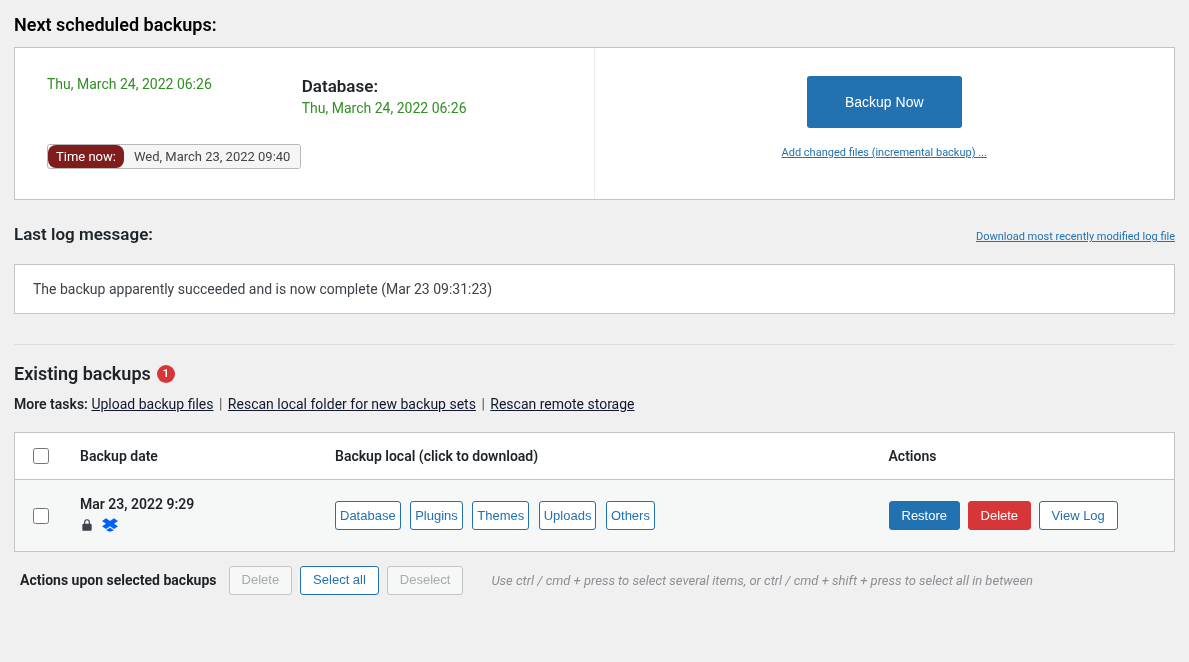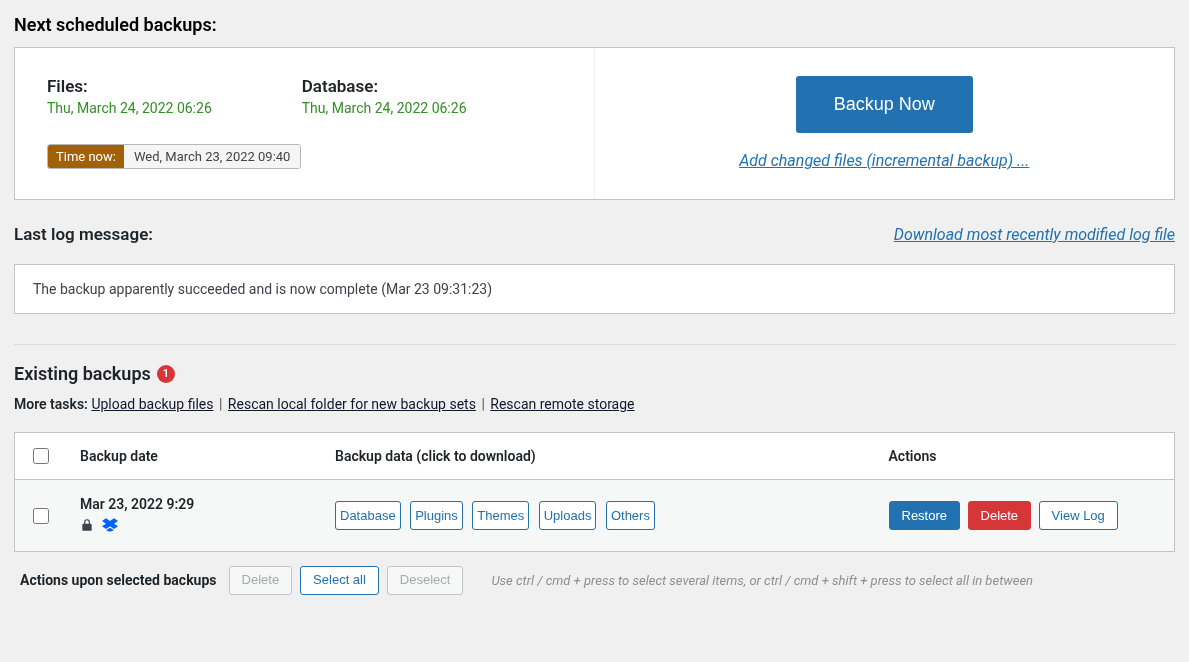--- a/index.html
+++ b/index.html
@@ -63,45 +63,45 @@
   .time-now-row {
     display: inline-flex;
     align-items: stretch;
     border: 1px solid #b8b8b8;
     border-radius: 3px;
     overflow: hidden;
     font-size: 13px;
     background: #fff;
   }
   .time-now-label {
-    background: #a16207;
+    background: #7f1d1d;
     color: #fff;
     padding: 4px 8px;
+    border-radius: 8px;
   }
   .time-now-value {
     background: #f5f5f5;
     color: #444;
     padding: 4px 10px;
   }
   .btn-primary-big {
     background: #2271b1;
     color: #fff;
-    font-size: 18px;
+    font-size: 14px;
     font-weight: 400;
     border: none;
     border-radius: 3px;
     padding: 18px 38px;
     cursor: pointer;
   }
   .link {
     color: #2271b1;
     text-decoration: underline;
     cursor: pointer;
-    font-size: 16px;
-    font-style: italic;
+    font-size: 11px;
   }
   .incremental-link {
     margin-top: 18px;
   }
   
   .log-header {
     display: flex;
     justify-content: space-between;
     align-items: baseline;
     margin-bottom: 10px;
@@ -243,21 +243,20 @@
 
 
 
 
 <h2>Next scheduled backups:</h2>
 
 <div class="panel schedule-panel">
   <div class="schedule-left">
     <div class="sched-cols">
       <div>
-        <div class="sched-title">Files:</div>
         <div class="sched-time">Thu, March 24, 2022 06:26</div>
       </div>
       <div>
         <div class="sched-title">Database:</div>
         <div class="sched-time">Thu, March 24, 2022 06:26</div>
       </div>
     </div>
     <span class="time-now-row">
       <span class="time-now-label">Time now:</span>
       <span class="time-now-value">Wed, March 23, 2022 09:40</span>
@@ -293,21 +292,21 @@
   <a>Rescan remote storage</a>
 </div>
 
 <table class="backups">
   <thead>
     <tr>
       <th class="cb">
         <input type="checkbox" style="">
       </th>
       <th class="th-date">Backup date</th>
-      <th>Backup data (click to download)</th>
+      <th>Backup local (click to download)</th>
       <th class="th-actions">Actions</th>
     </tr>
   </thead>
   <tbody>
     <tr>
       <td class="cb">
         <input type="checkbox" style="">
       </td>
       <td class="date-cell">
         <strong>Mar 23, 2022 9:29</strong>

